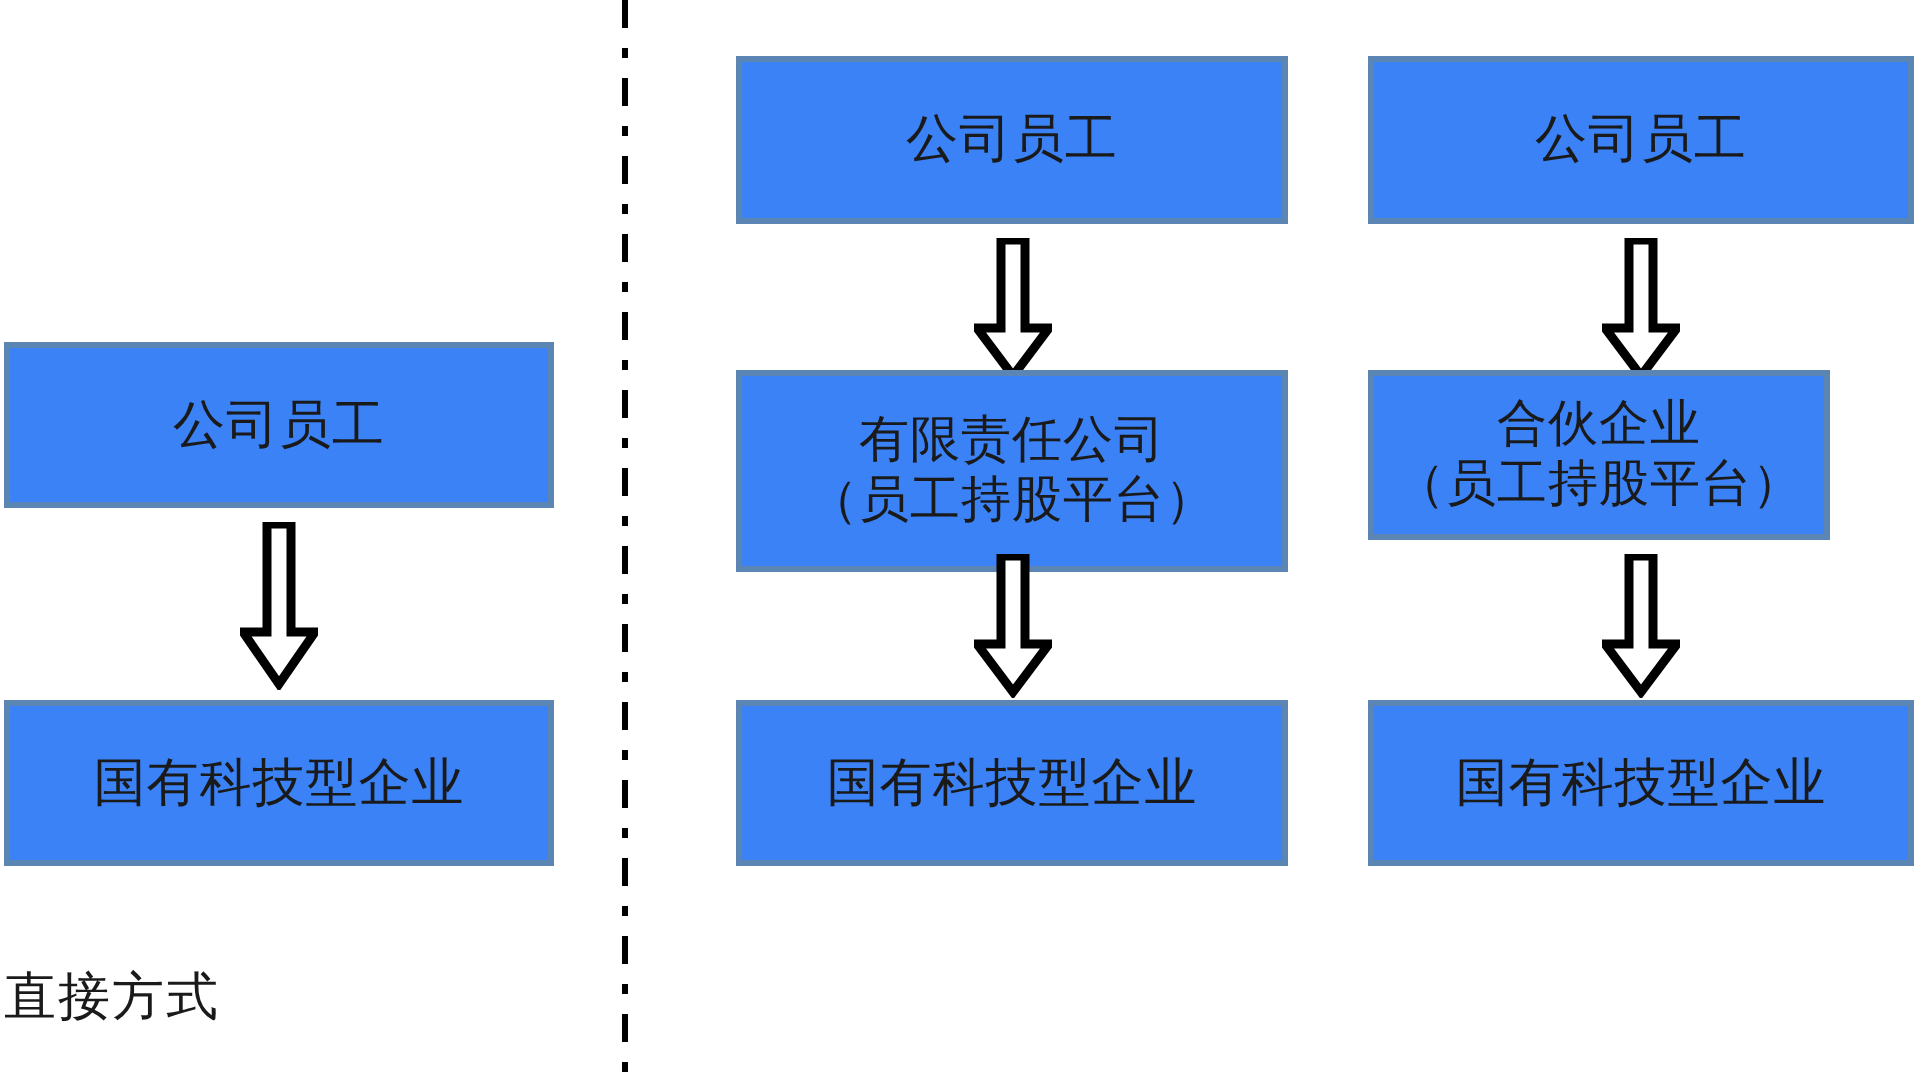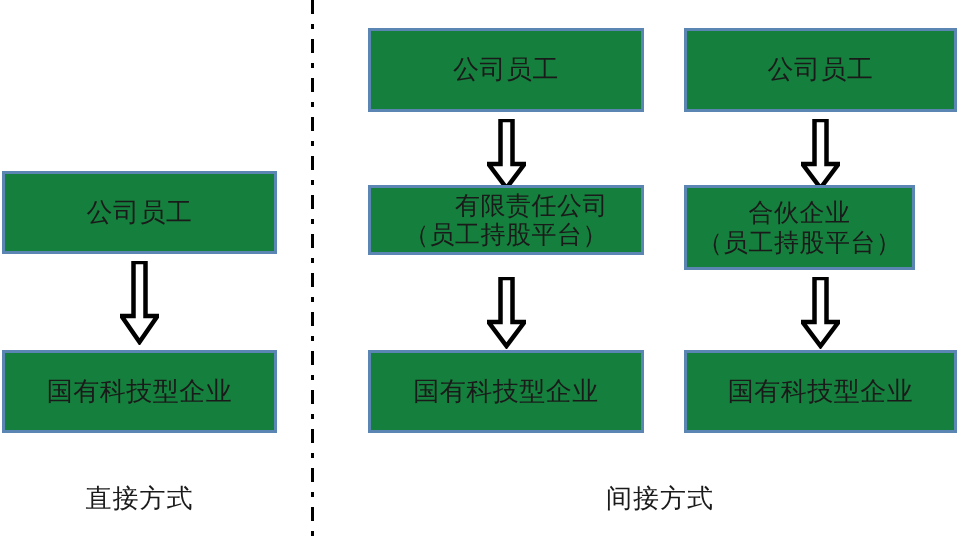--- a/index.html
+++ b/index.html
@@ -37,21 +37,21 @@
     );
     background-size: 3px 39px;
     background-repeat: repeat-y;
   }
 
   
   .box {
     position: absolute;
     box-sizing: border-box;
     border: 3px solid #5b86b4;
-    background: #15803d;
+    background: #3b82f6;
     display: flex;
     align-items: center;
     justify-content: center;
     text-align: center;
   }
   .box-label {
     font-size: 26px;
     line-height: 1.22;
     color: #1a1a1a;
     letter-spacing: 0.5px;
@@ -70,21 +70,21 @@
   .arrow svg {
     display: block;
   }
 
   
   .caption {
     position: absolute;
     font-size: 26px;
     color: #1a1a1a;
     letter-spacing: 1px;
-    text-align: center;
+    text-align: left;
     white-space: nowrap;
   }
 </style>
 </head>
 <body>
 
 <div id="canvas">
 
   <div class="divider"></div>
 
@@ -107,21 +107,21 @@
   <div class="box" style="left:368px; top:28px; width:276px; height:84px;">
     <span class="box-label">公司员工</span>
   </div>
 
   <div class="arrow" style="left:487px; top:119px;">
     <svg width="39" height="72" viewBox="0 0 39 72">
       <polygon points="13.5,1 25.5,1 25.5,45 37.5,45 19.5,69 1.5,45 13.5,45" fill="#ffffff" stroke="#000000" stroke-width="4.5" stroke-linejoin="miter"></polygon>
     </svg>
   </div>
 
-  <div class="box" style="left:368px; top:185px; width:276px; height:70px;text-align:right;">
+  <div class="box" style="left:368px; top:185px; width:276px; height:101px;">
     <span class="box-label two-line">有限责任公司
 （员工持股平台）</span>
   </div>
 
   <div class="arrow" style="left:487px; top:277px;">
     <svg width="39" height="72" viewBox="0 0 39 72">
       <polygon points="13.5,1 25.5,1 25.5,45 37.5,45 19.5,69 1.5,45 13.5,45" fill="#ffffff" stroke="#000000" stroke-width="4.5" stroke-linejoin="miter"></polygon>
     </svg>
   </div>
 
@@ -147,15 +147,14 @@
   <div class="arrow" style="left:801px; top:277px;">
     <svg width="39" height="72" viewBox="0 0 39 72">
       <polygon points="13.5,1 25.5,1 25.5,45 37.5,45 19.5,69 1.5,45 13.5,45" fill="#ffffff" stroke="#000000" stroke-width="4.5" stroke-linejoin="miter"></polygon>
     </svg>
   </div>
 
   <div class="box" style="left:684px; top:350px; width:273px; height:83px;">
     <span class="box-label">国有科技型企业</span>
   </div>
 
-  <div class="caption" style="left:520px; top:481px; width:280px;">间接方式</div>
 
 </div>
 
 </body></html>

